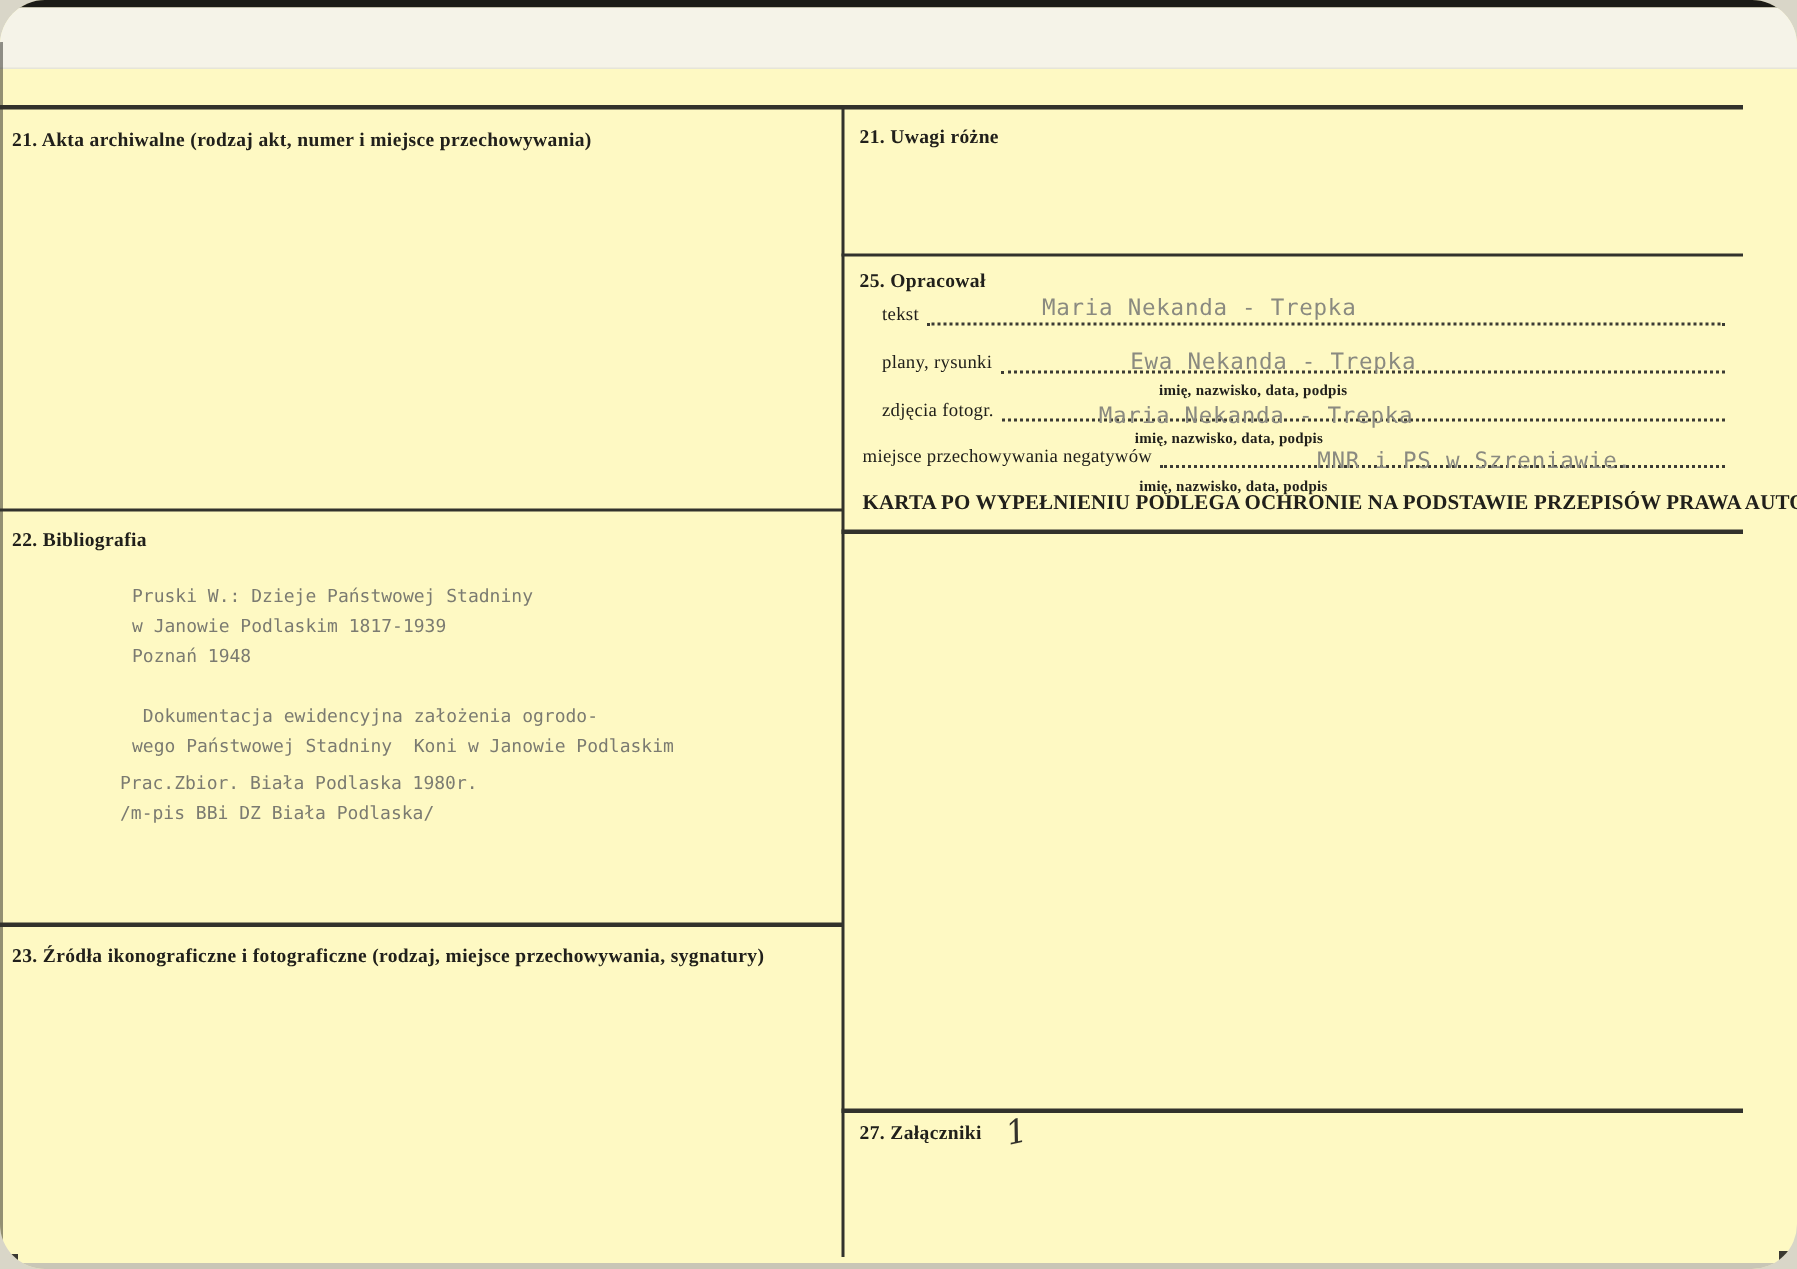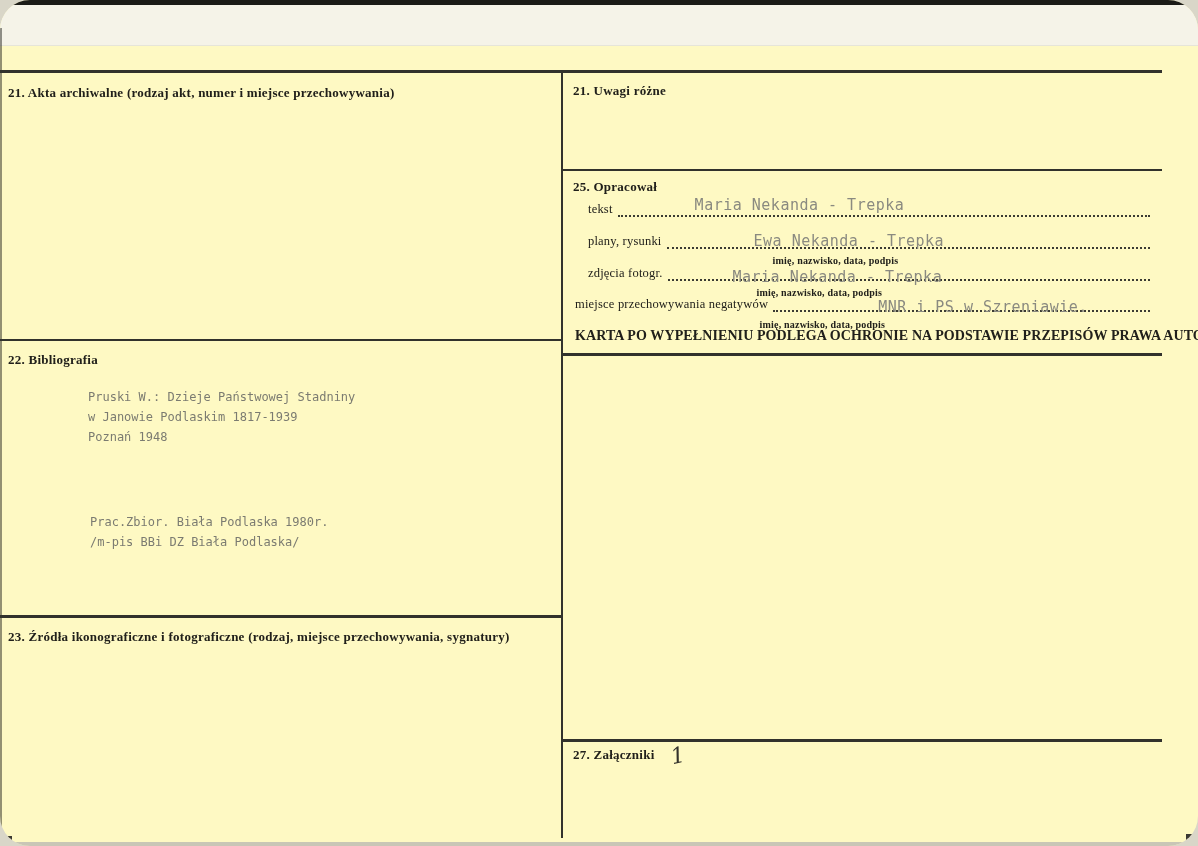--- a/index.html
+++ b/index.html
@@ -66,21 +66,23 @@
   <div class="hline" style="left:561px;top:169px;width:601px;height:2px;"></div>
   <div class="hline" style="left:561px;top:353px;width:601px;height:3px;"></div>
   <div class="hline" style="left:561px;top:739px;width:601px;height:3px;"></div>
 
   <div class="sec-title" style="left:8px;top:85px;">21. Akta archiwalne  (rodzaj akt, numer i miejsce przechowywania)</div>
 
   <div class="sec-title" style="left:8px;top:352px;">22. Bibliografia</div>
   <div class="typed" style="left:88px;top:387px;">Pruski W.: Dzieje Państwowej Stadniny
 w Janowie Podlaskim 1817-1939
 Poznań 1948</div>
-  <div class="typed" style="left:90px;top:512px;">Prac.Zbior. Biała Podlaska 1980r.
+  <div class="typed" style="left:88px;top:467px;"> Dokumentacja ewidencyjna założenia ogrodo-
+wego Państwowej Stadniny  Koni w Janowie Podlaskim</div>
+  <div class="typed" style="left:80px;top:512px;">Prac.Zbior. Biała Podlaska 1980r.
 /m-pis BBi DZ Biała Podlaska/</div>
 
   <div class="sec-title" style="left:8px;top:629px;">23. Źródła ikonograficzne i fotograficzne  (rodzaj, miejsce przechowywania, sygnatury)</div>
 
   <div class="sec-title" style="left:573px;top:83px;">21. Uwagi różne</div>
 
   <div class="sec-title" style="left:573px;top:179px;">25. Opracował</div>
 
   <div class="row25" style="left:588px;top:198px;width:562px;height:19px;">
     <span class="lbl">tekst</span>

